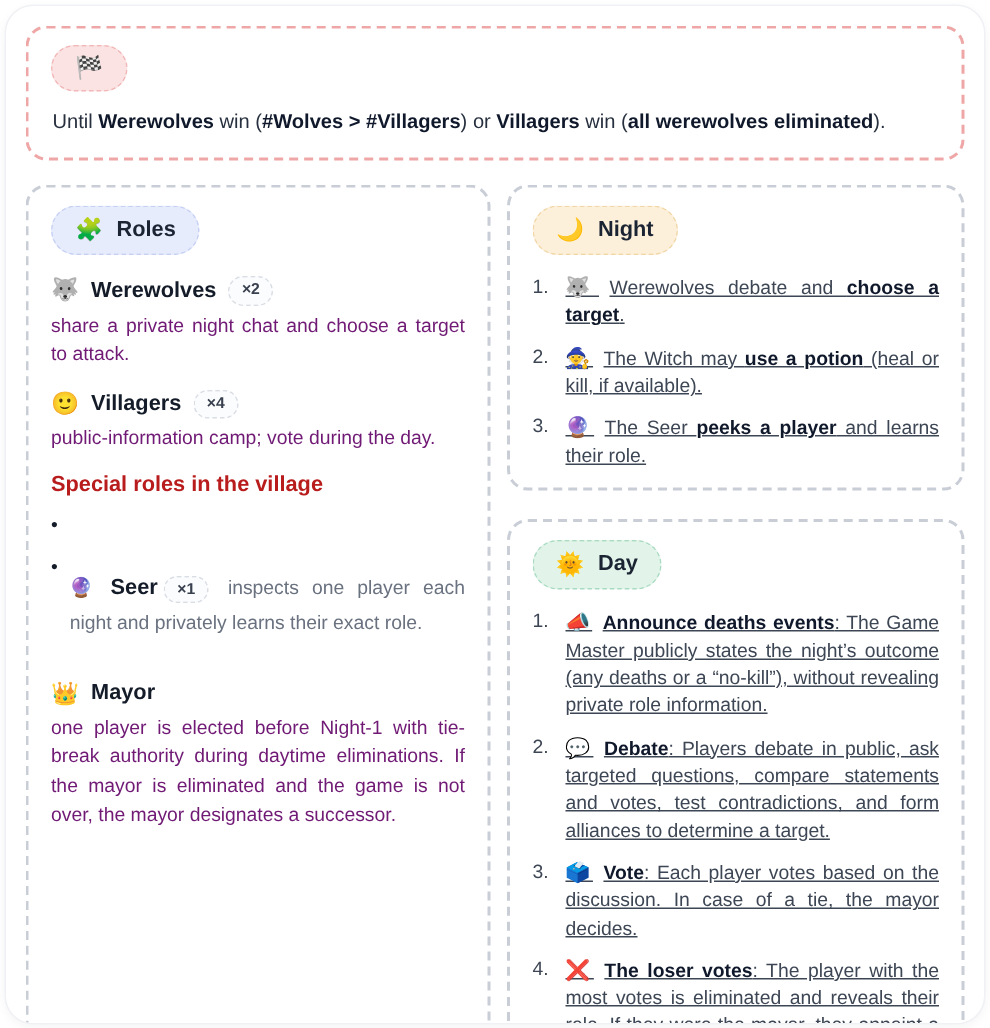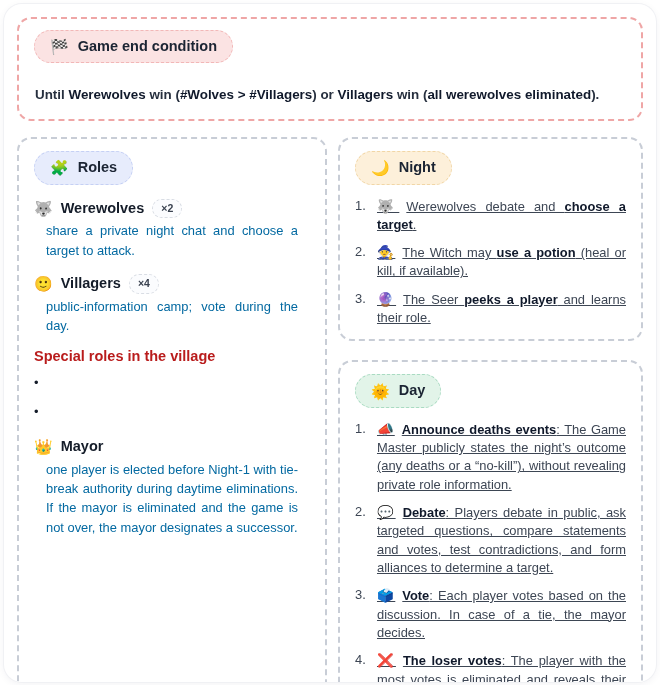--- a/index.html
+++ b/index.html
@@ -44,25 +44,24 @@
     border: 1.5px dashed transparent;
     line-height: 1.2;
   }
   .badge .bicon { font-size: 15px; line-height: 1; }
   .badge.b-end   { background: #fbe3e3; border-color: #f2b7b7; }
   .badge.b-roles { background: #e7ecfc; border-color: #c5d0f4; }
   .badge.b-night { background: #fdf0da; border-color: #f1d6a6; }
   .badge.b-day   { background: #e2f4e9; border-color: #a9dbc2; }
 
   .end-text {
-    margin: 23px 1px 1px;
+    margin: 11px 1px 1px;
     font-size: 13.4px;
     line-height: 1.4;
     color: #27303f;
-    font-weight: bold;
   }
   .end-text b { color: #10192b; }
 
   .columns { display: flex; gap: 11px; align-items: stretch; }
   .col-left  { width: 312px; }
   .col-left .panel { height: 100%; }
   .col-right { width: 307px; display: flex; flex-direction: column; gap: 19px; }
   .day-panel { flex: 1; }
 
   
@@ -75,23 +74,23 @@
   .role-head .ricon { font-size: 15px; font-weight: 400; }
   .pill {
     font-size: 10.5px; font-weight: 700; color: #39414f;
     background: #fbfcfe;
     border: 1.5px dashed #d9dde4;
     border-radius: 999px;
     padding: 2px 8px;
     line-height: 1.3;
   }
   .role-desc {
-    margin: 2px 12px 4px;
+    margin: 2px 0 4px;
     font-size: 12.9px; line-height: 1.5;
-    color: #0369a1;
+    color: #701a75;
     text-align: justify;
   }
   .special-heading {
     margin: 13px 0 9px;
     font-size: 14.5px; font-weight: 700; color: #b91c1c;
   }
   .bullet {
     display: flex; gap: 8px;
     margin: 0 0 8px;
     font-size: 12.9px; line-height: 1.62;
@@ -112,21 +111,20 @@
   .oli b { color: #10192b; }
 </style>
 </head>
 <body>
 
 <div class="card">
 
   <section class="panel end-panel">
     <div class="badge b-end">
       <span class="bicon">🏁</span>
-      <span>Game end condition</span>
     </div>
     <p class="end-text"><span>Until </span><b>Werewolves</b><span> win (</span><b>#Wolves &gt; #Villagers</b><span>) or </span><b>Villagers</b><span> win (</span><b>all werewolves eliminated</b><span>).</span></p>
   </section>
 
   <div class="columns">
 
     <div class="col-left">
       <section class="panel">
         <div class="badge b-roles">
           <span class="bicon">🧩</span>
@@ -148,20 +146,21 @@
         <p class="role-desc">public-information camp; vote during the day.</p>
 
         <h3 class="special-heading">Special roles in the village</h3>
 
         <div class="bullet">
           <span class="dot">•</span>
         </div>
 
         <div class="bullet">
           <span class="dot">•</span>
+          <p class="bbody"><span class="ricon">🔮</span><span class="name">Seer</span><span class="pill">×1</span> <span>inspects one player each night and privately learns their exact role.</span></p>
         </div>
 
         <div class="role-head">
           <span class="ricon">👑</span>
           <span>Mayor</span>
         </div>
         <p class="role-desc">one player is elected before Night-1 with tie-break authority during daytime eliminations. If the mayor is eliminated and the game is not over, the mayor designates a successor.</p>
       </section>
     </div>
 

